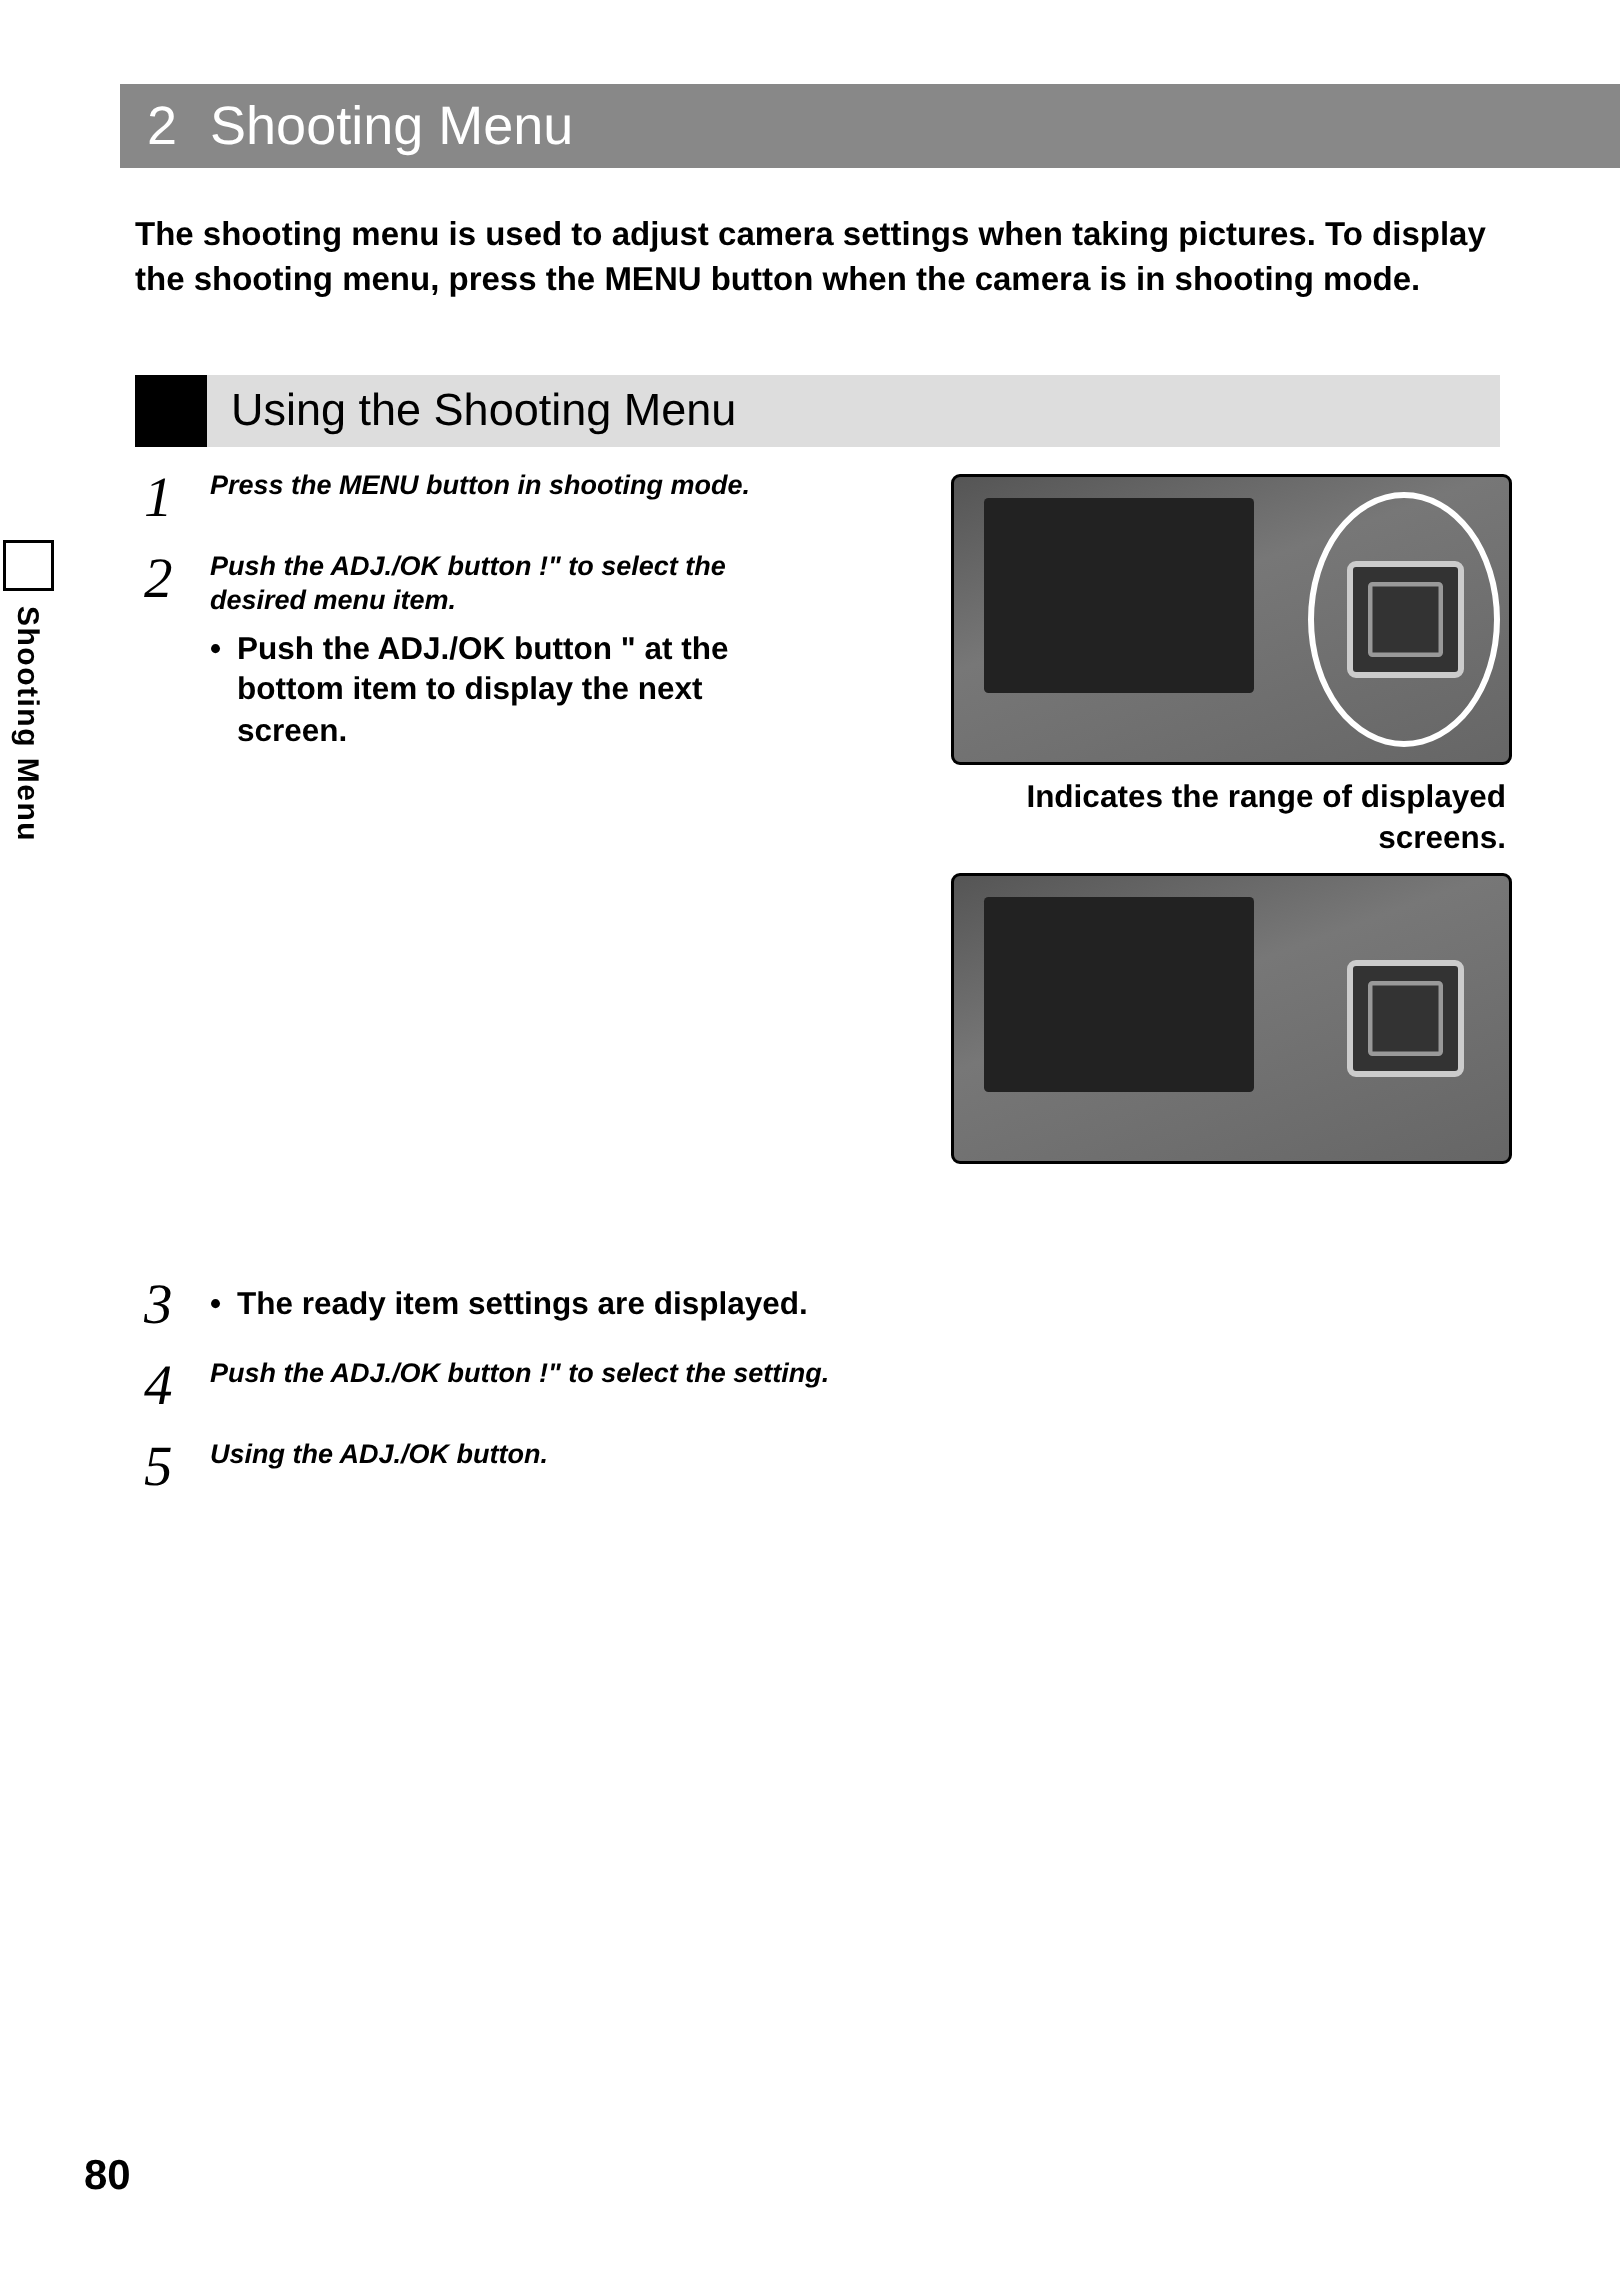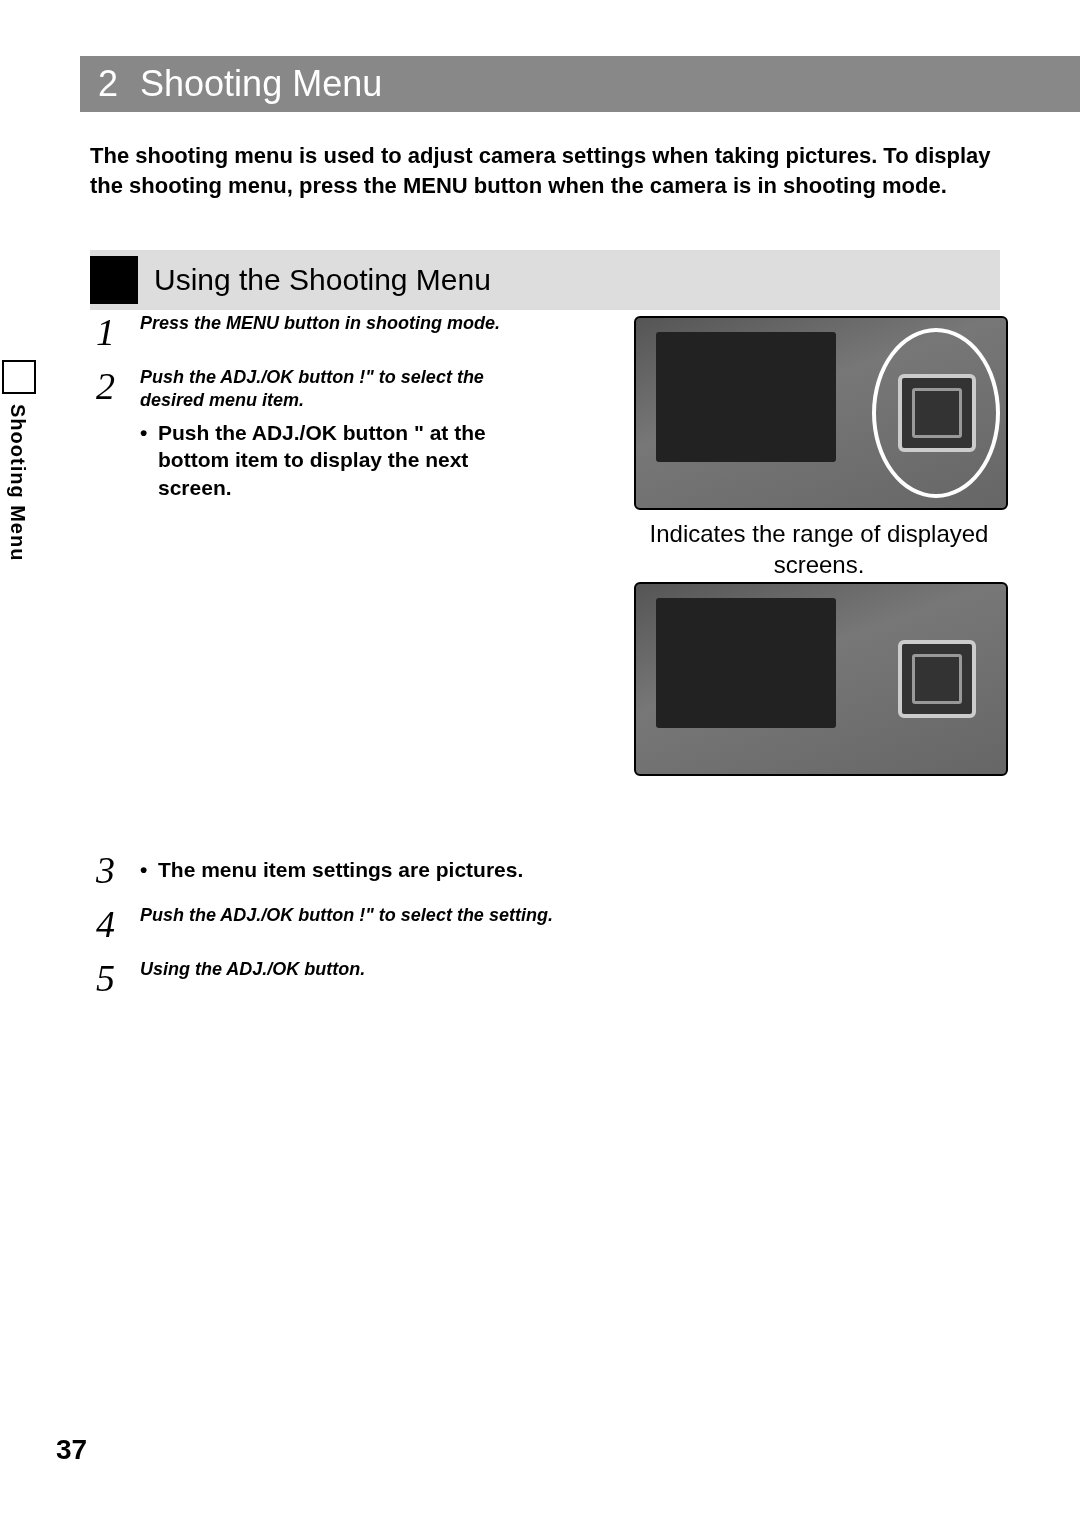--- a/index.html
+++ b/index.html
@@ -48,21 +48,21 @@
     right: 80px;
     font-size: 22px;
     line-height: 1.35;
     font-weight: 700;
   }
   .section-bar {
     position: absolute;
     top: 250px;
     left: 90px;
     right: 80px;
-    height: 60px;
+    height: 48px;
     background: #ddd;
     display: flex;
     align-items: center;
   }
   .section-bar .black-box {
     width: 48px;
     height: 48px;
     background: #000;
     margin-right: 16px;
   }
@@ -170,23 +170,23 @@
   .fig-img .screen {
     position: absolute;
     left: 20px;
     top: 14px;
     width: 180px;
     height: 130px;
     background: #222;
     border-radius: 3px;
   }
   .fig-caption {
-    font-weight: 400;
-    font-size: 24px;
-    text-align: center;
+    font-weight: 700;
+    font-size: 21px;
+    text-align: right;
     margin-top: 8px;
     line-height: 1.3;
   }
   .sidebar-tab {
     position: absolute;
     left: 0;
     top: 360px;
     width: 36px;
     height: 280px;
     background: #fff;
@@ -274,21 +274,21 @@
     </div>
   </div>
 
   <div class="wide-steps" style="top:850px;">
 
     <div class="step">
       <div class="step-row">
         <div class="step-num">3</div>
         <div class="step-body">
           <ul class="step-bullets">
-            <li>The menu item settings are pictures.</li>
+            <li>The ready item settings are displayed.</li>
           </ul>
         </div>
       </div>
     </div>
 
     <div class="step">
       <div class="step-row">
         <div class="step-num">4</div>
         <div class="step-body">
           <div class="step-title">Push the ADJ./OK button !" to select the setting.</div>
@@ -299,15 +299,15 @@
     <div class="step">
       <div class="step-row">
         <div class="step-num">5</div>
         <div class="step-body">
           <div class="step-title">Using the ADJ./OK button.</div>
         </div>
       </div>
     </div>
   </div>
 
-  <div class="page-num">37</div>
+  <div class="page-num">80</div>
 
 </div>
 
 </body></html>

